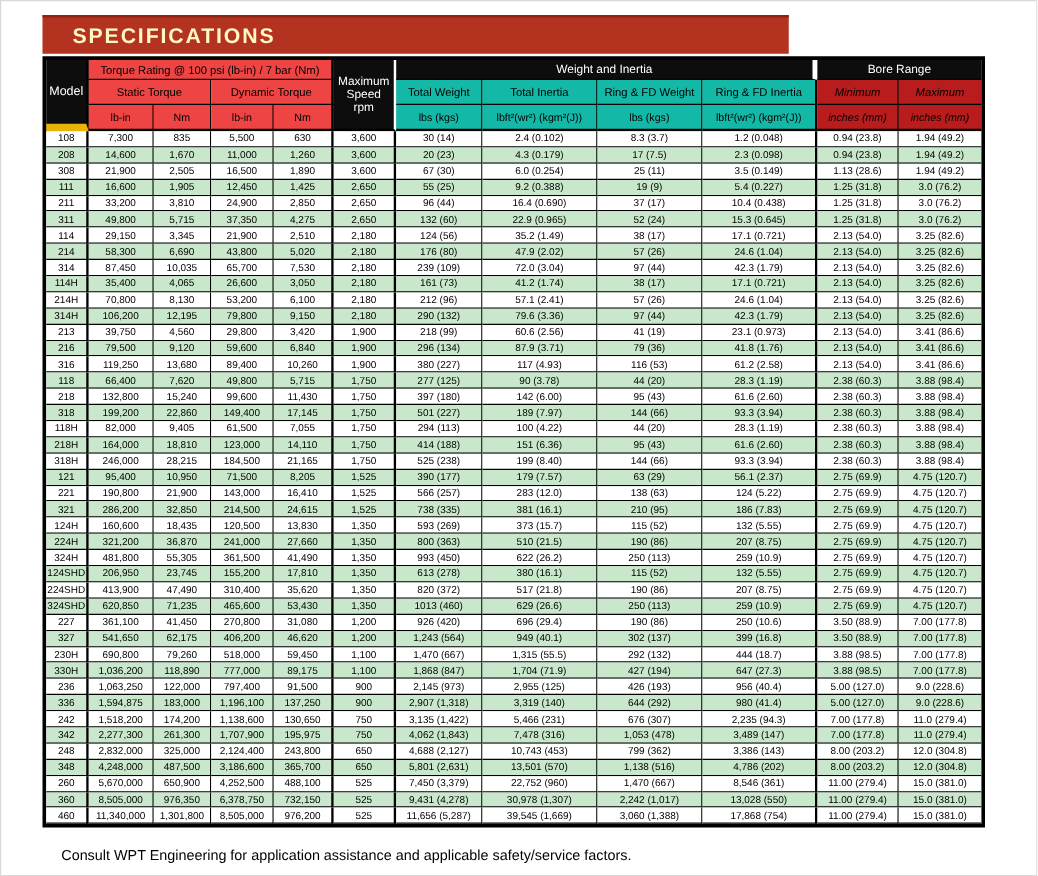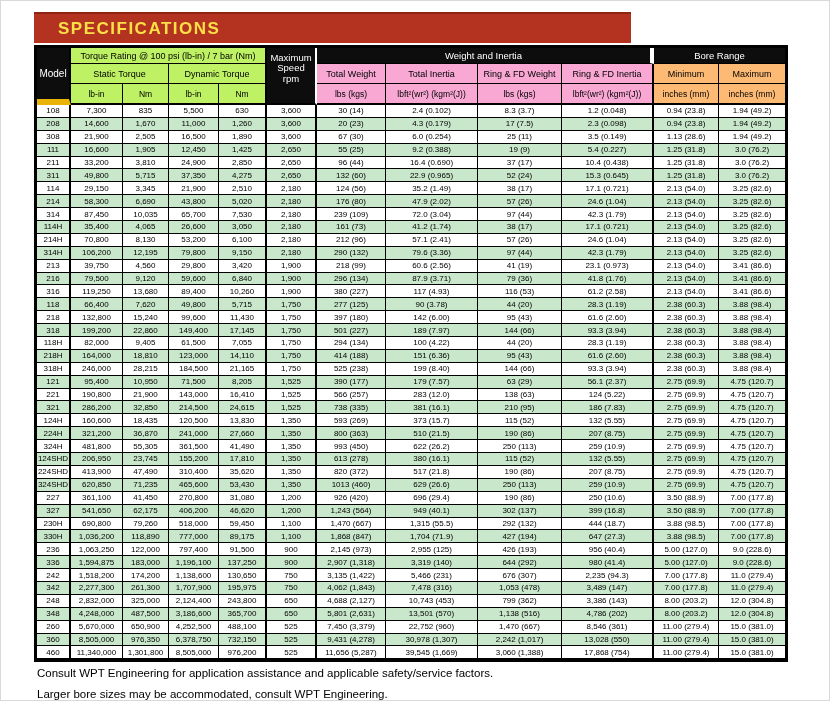--- a/index.html
+++ b/index.html
@@ -10,69 +10,69 @@
     color:#000;
   }
   .page { position:absolute; inset:0; border:1px solid #d9d9d9; box-sizing:border-box; }
 
   .banner {
     position:absolute; left:33px; top:11px; width:597px; height:31px;
     background:#b43220; border-top:2px solid #8f2414;
     display:flex; align-items:center; box-sizing:border-box;
   }
   .banner-title {
-    color:#fde047; font-weight:bold; font-size:17px; letter-spacing:1.5px;
+    color:#fef9c3; font-weight:bold; font-size:17px; letter-spacing:1.5px;
     padding-left:24px;
   }
 
   table.spec {
     position:absolute; left:33px; top:44px;
     border-collapse:separate; border-spacing:0;
     border:3px solid #000; table-layout:fixed;
   }
   th, td {
     box-sizing:border-box;
     border-right:1px solid #000; border-bottom:1px solid #000;
     text-align:center; vertical-align:middle;
     padding:0; overflow:hidden; white-space:nowrap;
     font-weight:normal;
   }
   
   .hblack { background:#0d0d0d; color:#ffffff; font-size:9.5px; }
-  .hyellow { background:#bef264; font-size:9px; }
-  .hblue  { background:#f9a8d4; font-size:9px; }
-  .hgreen { background:#fdba74; font-size:9px; }
+  .hyellow { background:#ef4444; font-size:9px; }
+  .hblue  { background:#14b8a6; font-size:9px; }
+  .hgreen { background:#b91c1c; font-size:9px;font-style:italic; }
   .units  { font-size:8.5px; }
 
   thead tr.r1 th { height:16px; }
   thead tr.r2 th { height:20px; }
   thead tr.r3 th { height:21px; border-bottom:2px solid #000; }
 
   th.model-cell { font-size:10px; border-right-width:2px; border-bottom:6px solid #eab308; }
   th.speed-cell { border-right:2px solid #ffffff; border-bottom:2px solid #000; padding:0; }
   th.group-weight { border-right:4px solid #ffffff; }
   th.torque-group { border-right-width:2px; }
   th.dyn-nm { border-right-width:2px; }
   th.ri-col { border-right-width:2px; }
   th.last-col { border-right:none; }
 
-  .speed-inner { display:flex; flex-direction:column; height:100%; justify-content:flex-start; }
+  .speed-inner { display:flex; flex-direction:column; height:100%; justify-content:center; }
   .speed-label { padding-top:5px; line-height:10px; white-space:normal; }
   .rpm-label { padding-bottom:4px; }
 
   tbody td { height:12.9px; font-size:8px; line-height:9px; background:#ffffff; }
   tbody tr:nth-child(even) td { background:#c9e7cb; }
   tbody td:nth-child(1),
   tbody td:nth-child(5),
   tbody td:nth-child(6),
   tbody td:nth-child(10) { border-right-width:2px; }
   tbody td:last-child { border-right:none; }
 
   .notes { position:absolute; left:36px; top:662px; font-size:11.5px; line-height:20.5px; }
-  .notes p { margin:0; }
+  .notes p { margin:12px; }
 </style>
 </head>
 <body>
 
 <div class="page">
 
   <div class="banner">
     <span class="banner-title">SPECIFICATIONS</span>
   </div>
 
@@ -380,21 +380,21 @@
           <td>2.38 (60.3)</td>
           <td>3.88 (98.4)</td>
         </tr>
         <tr>
           <td>118H</td>
           <td>82,000</td>
           <td>9,405</td>
           <td>61,500</td>
           <td>7,055</td>
           <td>1,750</td>
-          <td>294 (134)</td>
+          <td>294 (113)</td>
           <td>100 (4.22)</td>
           <td>44 (20)</td>
           <td>28.3 (1.19)</td>
           <td>2.38 (60.3)</td>
           <td>3.88 (98.4)</td>
         </tr>
         <tr>
           <td>218H</td>
           <td>164,000</td>
           <td>18,810</td>

